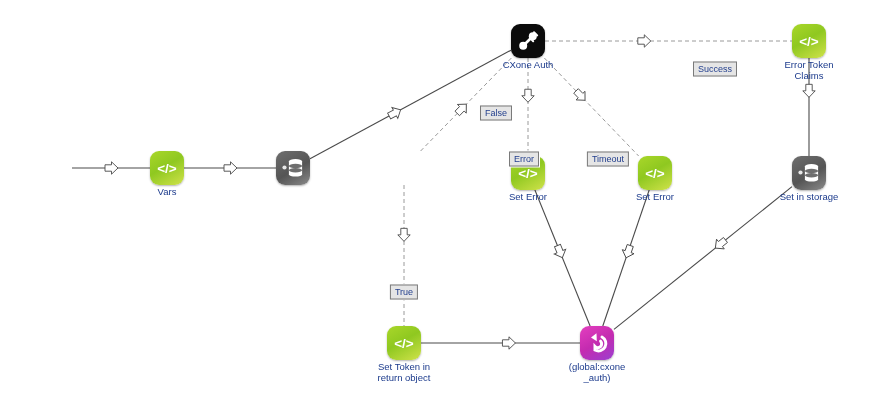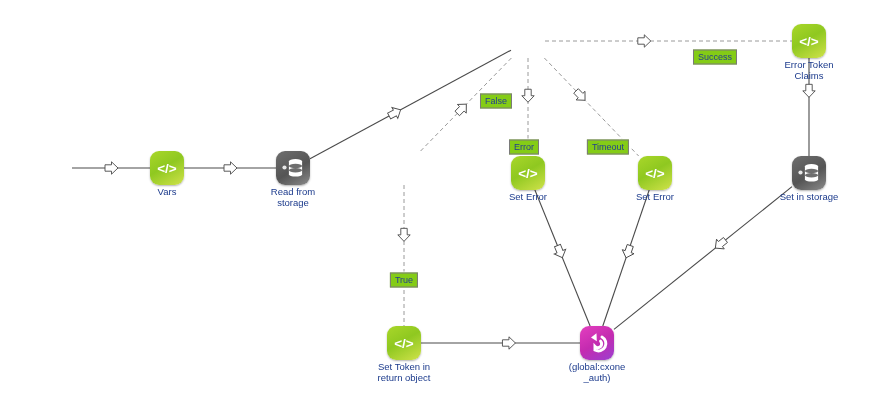--- a/index.html
+++ b/index.html
@@ -70,30 +70,31 @@
   }
   .ic-black {
     background: #0b0b0b;
   }
   .ic-magenta {
     background: linear-gradient(150deg, #e43fbf 0%, #c42bb0 50%, #9b3fd0 100%);
   }
   .edge-label {
     position: absolute;
     z-index: 4;
-    background: #84cc16;
+    background: #e5e5e5;
     border: 1px solid #7a7a7a;
     font-size: 9px;
     line-height: 11px;
     color: #24408e;
     padding: 1px 4px 1px 4px;
     font-family: "Liberation Sans", sans-serif;
     transform: translate(-50%, -50%);
     white-space: nowrap;
     box-shadow: 0 0 0 1px #ffffff;
+    margin-top: 12px;
   }
 </style>
 </head>
 <body>
 
 <div id="canvas">
 
   <svg id="edges" viewBox="0 0 886 418" xmlns="http://www.w3.org/2000/svg">
       <line x1="72" y1="168" x2="150" y2="168" stroke="#4a4a4a" stroke-width="1.1"></line>
       <g transform="translate(111,168) rotate(0)">
@@ -162,25 +163,34 @@
   <div class="node" id="n-read" style="left: 293px; top: 151px;">
     <span class="icon ic-grey">
       <svg viewBox="0 0 34 34">
         <circle cx="8.5" cy="16.5" r="2.1" fill="#e8e8e8"></circle>
         <ellipse cx="19.5" cy="10.5" rx="6.6" ry="2.4" fill="#ffffff"></ellipse>
         <path d="M12.9 10.5 L12.9 23.2 A6.6 2.4 0 0 0 26.1 23.2 L26.1 10.5 Z" fill="#ffffff"></path>
         <ellipse cx="19.5" cy="15.0" rx="6.6" ry="2.2" fill="#6e6e6e"></ellipse>
         <ellipse cx="19.5" cy="19.3" rx="6.6" ry="2.2" fill="#6e6e6e"></ellipse>
       </svg>
     </span>
-    <div class="caption">Read from
-storage</div>
-  </div>
-
-
+  </div>
+
+
+  <div class="node" id="n-cxoneauth" style="left: 528px; top: 24px;">
+    <span class="icon ic-black">
+      <svg viewBox="0 0 34 34">
+        <path d="M10.5 23.5 L23.5 10.5" stroke="#ffffff" stroke-width="2.6" stroke-linecap="round" fill="none"></path>
+        <circle cx="12.2" cy="21.8" r="4.0" fill="#ffffff"></circle>
+        <circle cx="21.8" cy="12.2" r="4.0" fill="#ffffff"></circle>
+        <path d="M23.0 8.2 L26.2 11.4 M19.0 14.0 L22.2 17.2" stroke="#ffffff" stroke-width="2.0" stroke-linecap="round" fill="none"></path>
+      </svg>
+    </span>
+    <div class="caption">CXone Auth</div>
+  </div>
 
   <div class="node" id="n-parsetoken" style="left: 809px; top: 24px;">
     <span class="icon ic-green">
       <svg viewBox="0 0 34 34">
         <text x="17" y="22" text-anchor="middle" fill="#ffffff" font-size="13.5" font-family="Liberation Sans, sans-serif" font-weight="bold">&lt;/&gt;</text>
       </svg>
     </span>
     <div class="caption">Error Token
 Claims</div>
   </div>

